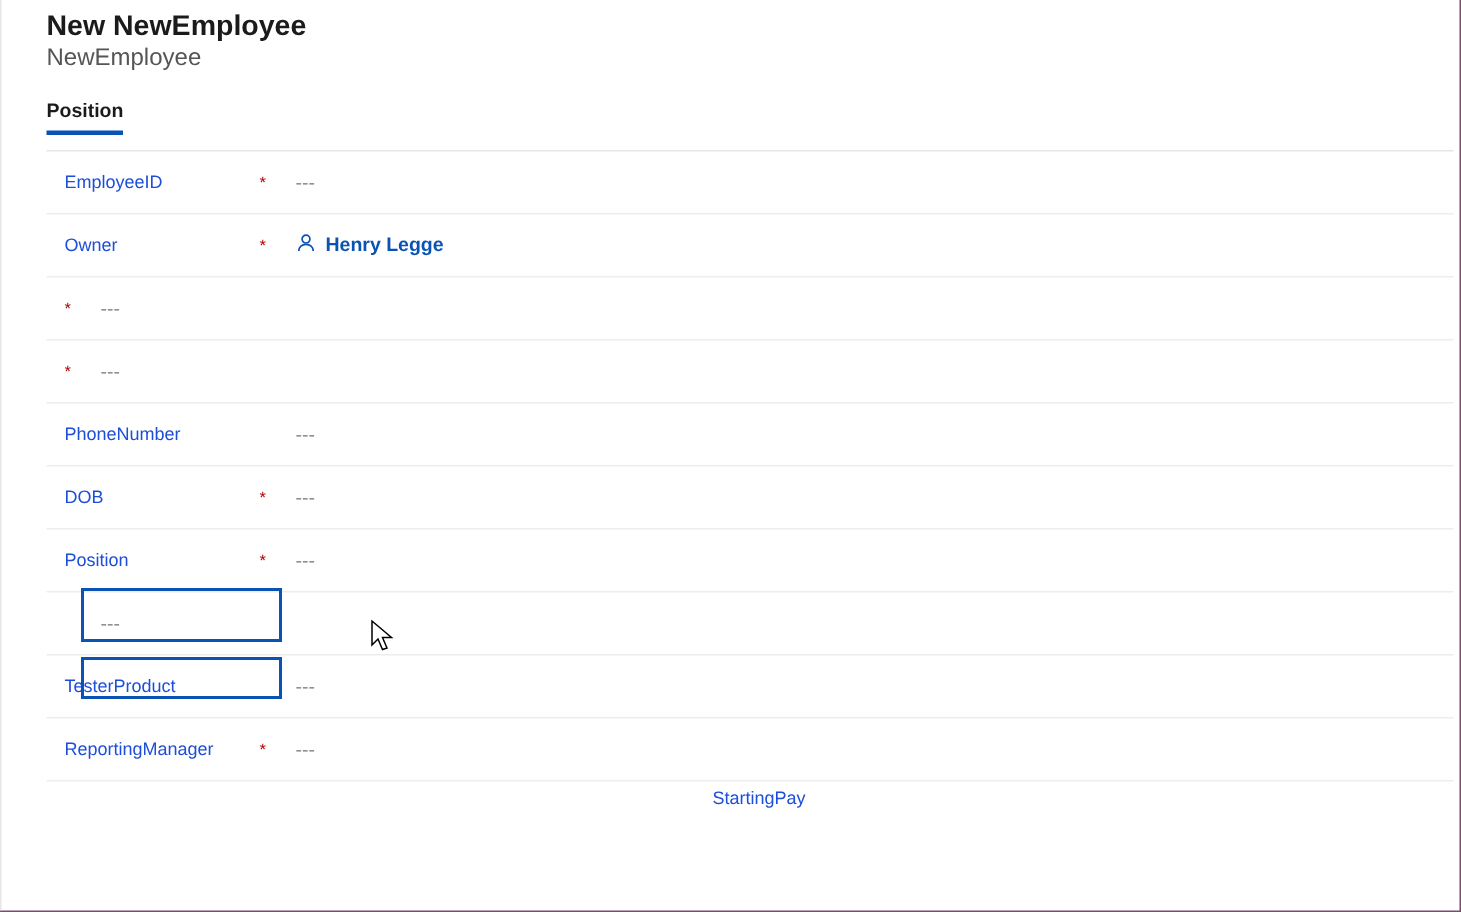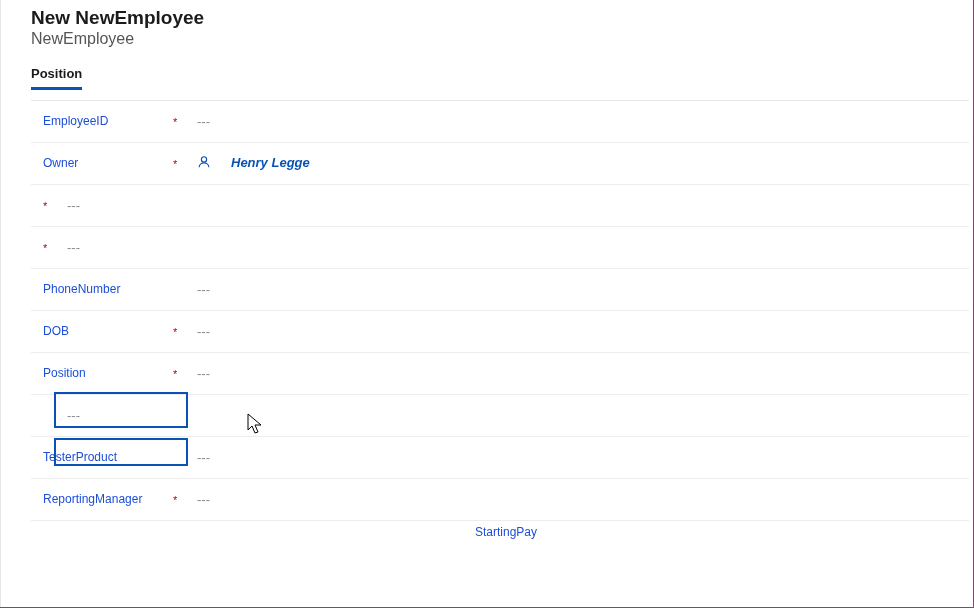--- a/index.html
+++ b/index.html
@@ -82,22 +82,21 @@
   }
   .field-value.placeholder {
     color: #8a8a8a;
     letter-spacing: 0;
   }
   .lookup-value {
     color: #0a53b5;
     font-weight: 600;
     display: inline-flex;
     align-items: flex-start;
-    gap: 20px;
-    font-style: italic;
+    gap: 6px;
   }
   .person-icon {
     width: 14px;
     height: 14px;
   }
   .highlight-box {
     border: 2px solid #0a53b5;
     position: absolute;
     pointer-events: none;
   }

